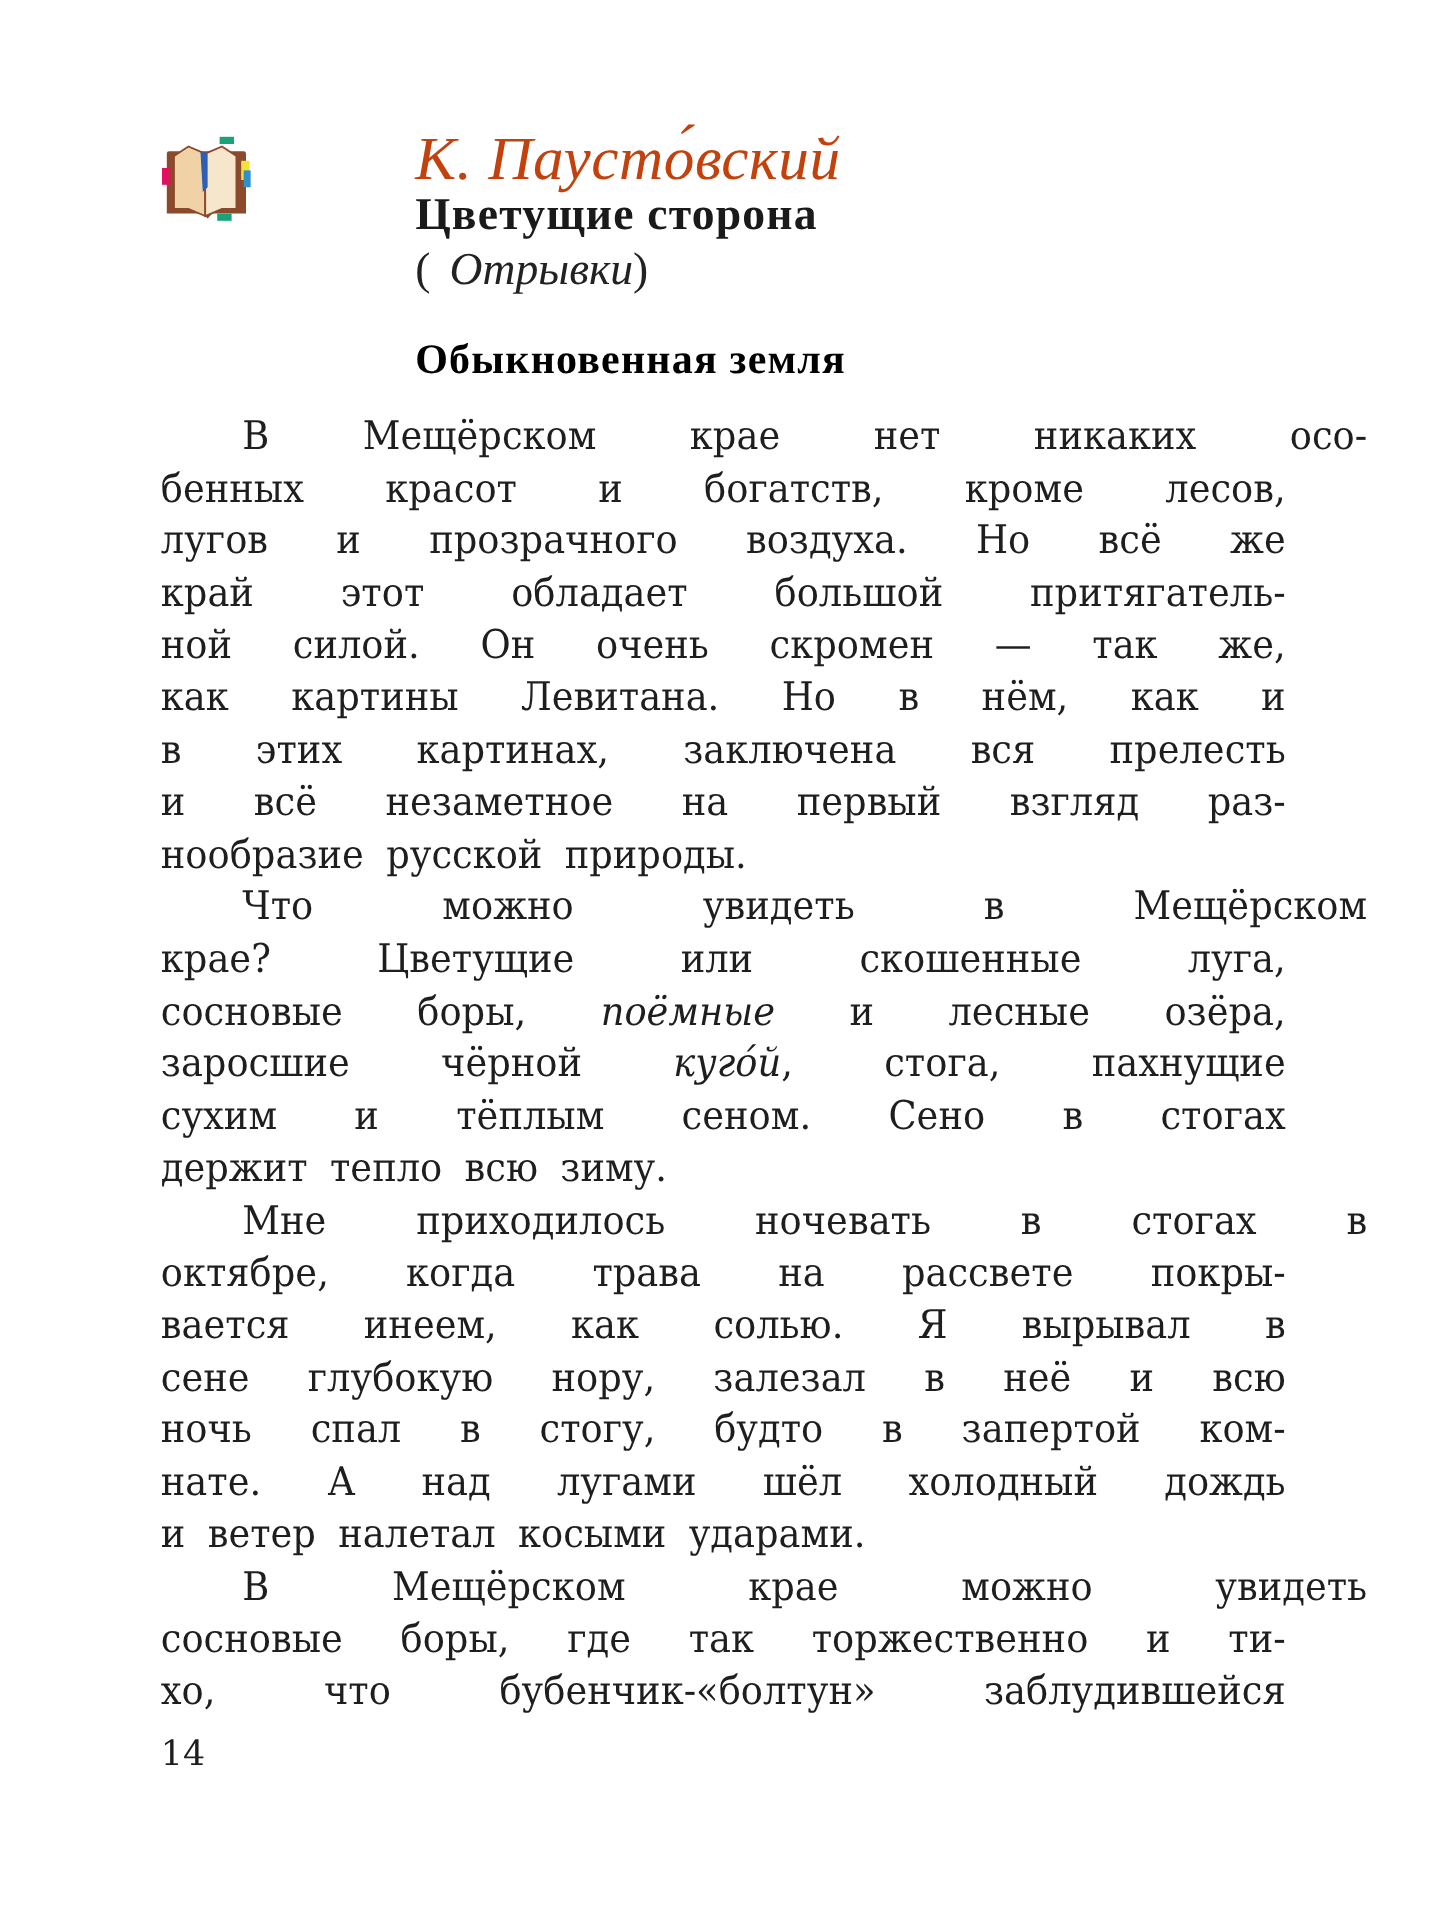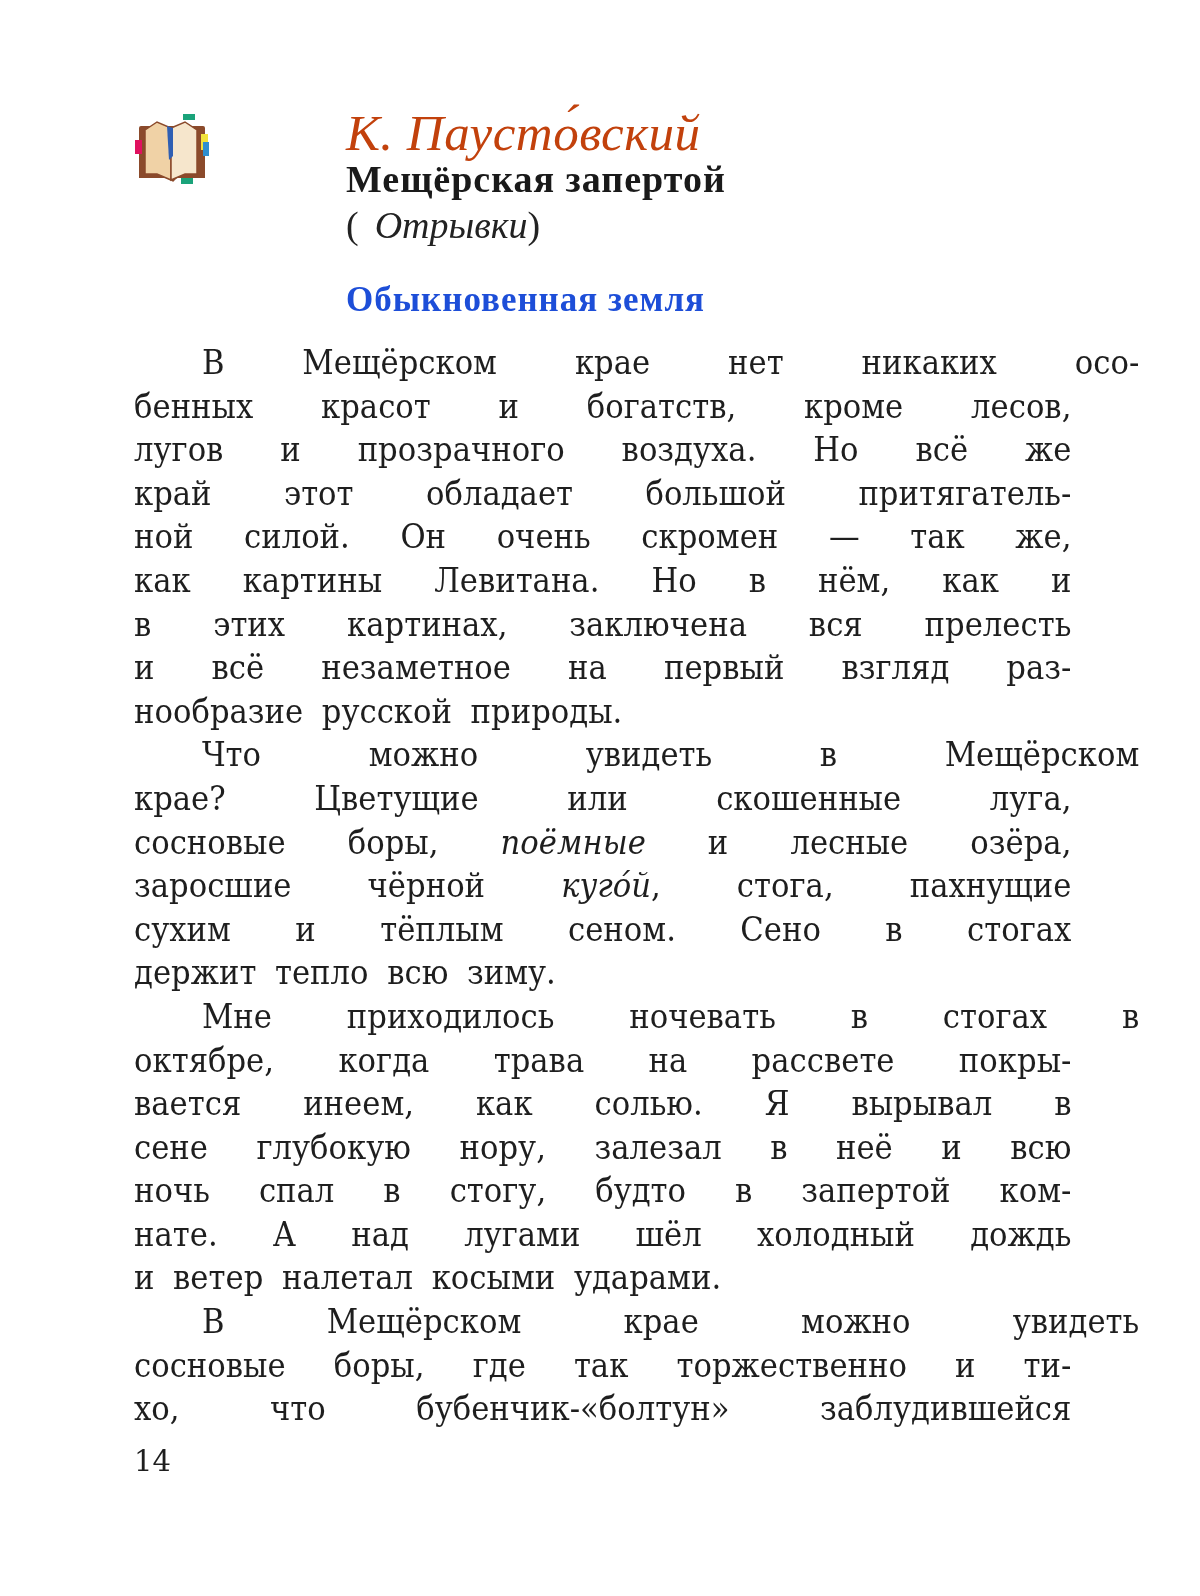--- a/index.html
+++ b/index.html
@@ -52,21 +52,21 @@
   .subtitle .it { font-style: italic; margin-left: 16px; }
   .section-title {
     position: absolute;
     left: 346px;
     top: 278px;
     font-family: "Liberation Serif", "DejaVu Serif", serif;
     font-weight: bold;
     font-size: 35px;
     line-height: 44px;
     letter-spacing: 1px;
-    color: #1d4ed8;
+    color: #000000;
   }
   .body-text {
     position: absolute;
     left: 134px;
     top: 341px;
     width: 938px;
   }
   .line {
     display: flex;
     justify-content: space-between;
@@ -112,21 +112,21 @@
     <path d="M38 16 L52 10 L64 18 L64 62 L52 62 L38 68 Z" fill="#f6e6cc" stroke="#8b4a2b" stroke-width="1.5"></path>
 
     <path d="M34 14 L40 16 L40 44 L36 48 Z" fill="#2f5fb3"></path>
 
     <rect x="48" y="66" width="12" height="6" fill="#1aa37a"></rect>
   </svg>
 </div>
 
 <div class="header-block">
   <div class="author">К. Паусто́вский</div>
-  <div class="title">Мещёрская запертой</div>
+  <div class="title">Цветущие сторона</div>
   <div class="subtitle"><span>(</span><span class="it">Отрывки</span><span>)</span></div>
 </div>
 
 <div class="section-title">Обыкновенная земля</div>
 
 <div class="body-text" id="body-text">
     <div class="line indent">
       <span class="w">В</span>
       <span class="w">Мещёрском</span>
       <span class="w">крае</span>

